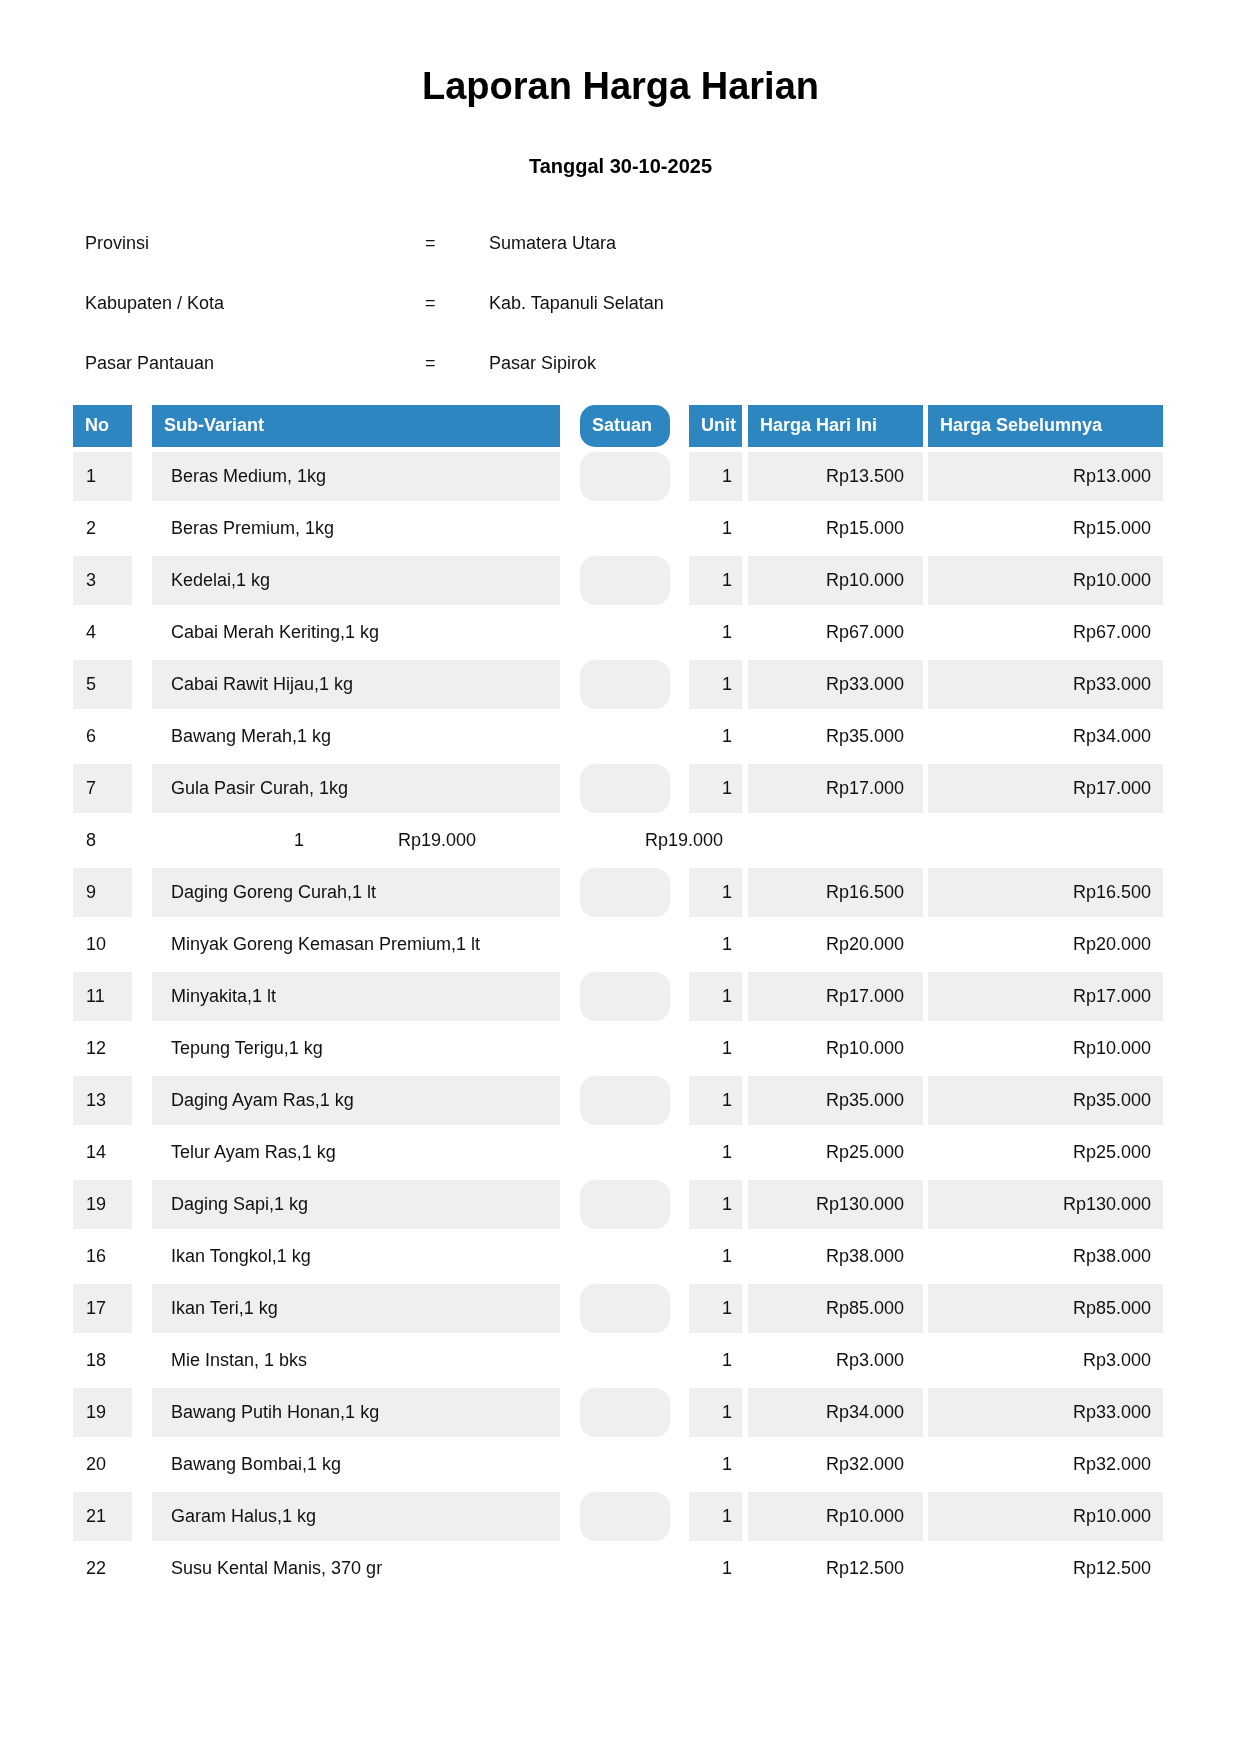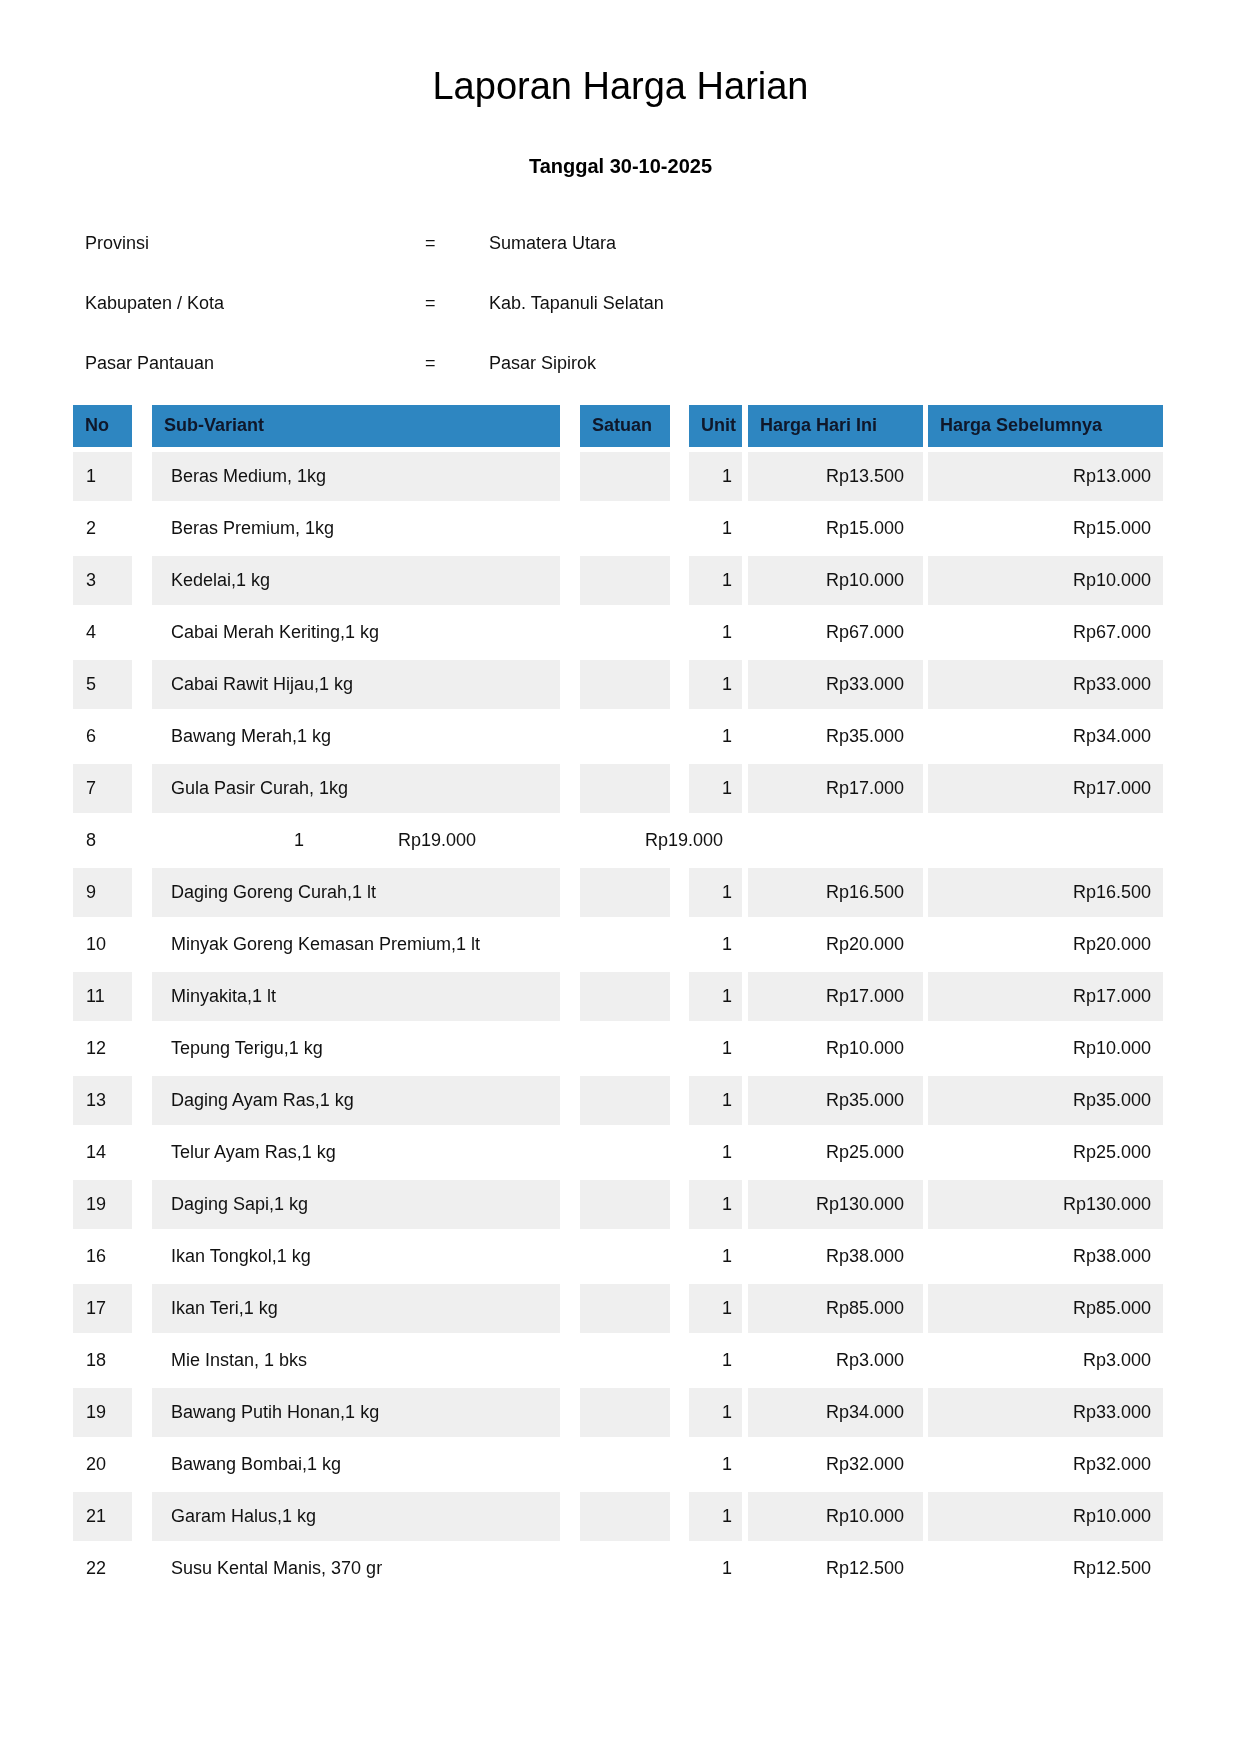--- a/index.html
+++ b/index.html
@@ -9,21 +9,21 @@
     height: 1755px;
     background: #ffffff;
     overflow: hidden;
     font-family: "Liberation Sans", sans-serif;
     color: #111111;
   }
   .title {
     margin: 64px 0 0 0;
     font-size: 38px;
     line-height: 1.2;
-    font-weight: normal;
+    font-weight: bold;
     text-align: center;
     color: #000000;
   }
   .subtitle {
     margin: 44px 0 0 0;
     font-size: 20px;
     line-height: 1.2;
     font-weight: bold;
     text-align: center;
     color: #000000;
@@ -32,30 +32,30 @@
   .meta-row { display: flex; height: 60px; align-items: center; font-size: 18px; }
   .meta-label { width: 340px; }
   .meta-eq { width: 64px; }
   .table-wrap { margin: 11px 0 0 73px; width: 1095px; }
   .trow { display: flex; margin-bottom: 3px; }
   .trow > div { display: flex; align-items: center; font-size: 18px; }
   .thead { margin-bottom: 5px; }
   .thead > div {
     height: 42px;
     background: #2E86C1;
-    color: #0f172a;
+    color: #ffffff;
     font-weight: bold;
     padding-left: 12px;
     box-sizing: border-box;
   }
   .tbody-row > div { height: 49px; box-sizing: border-box; }
   .tbody-row.odd > div { background: #EFEFEF; }
   .c-no     { width: 59px;  margin-right: 20px; }
   .c-sub    { width: 408px; margin-right: 20px; }
-  .c-satuan { width: 90px;  margin-right: 19px; }
+  .c-satuan { width: 90px;  margin-right: 19px; border-radius: 15px; }
   .c-unit   { width: 53px;  margin-right: 6px; }
   .c-today  { width: 175px; margin-right: 5px; }
   .c-prev   { width: 235px; margin-right: 0; }
   .tbody-row .c-no  { padding-left: 13px; }
   .tbody-row .c-sub { padding-left: 19px; }
   .tbody-row .c-unit  { justify-content: flex-end; padding-right: 10px; }
   .tbody-row .c-today { justify-content: flex-end; padding-right: 19px; }
   .tbody-row .c-prev  { justify-content: flex-end; padding-right: 12px; }
 </style>
 </head>

